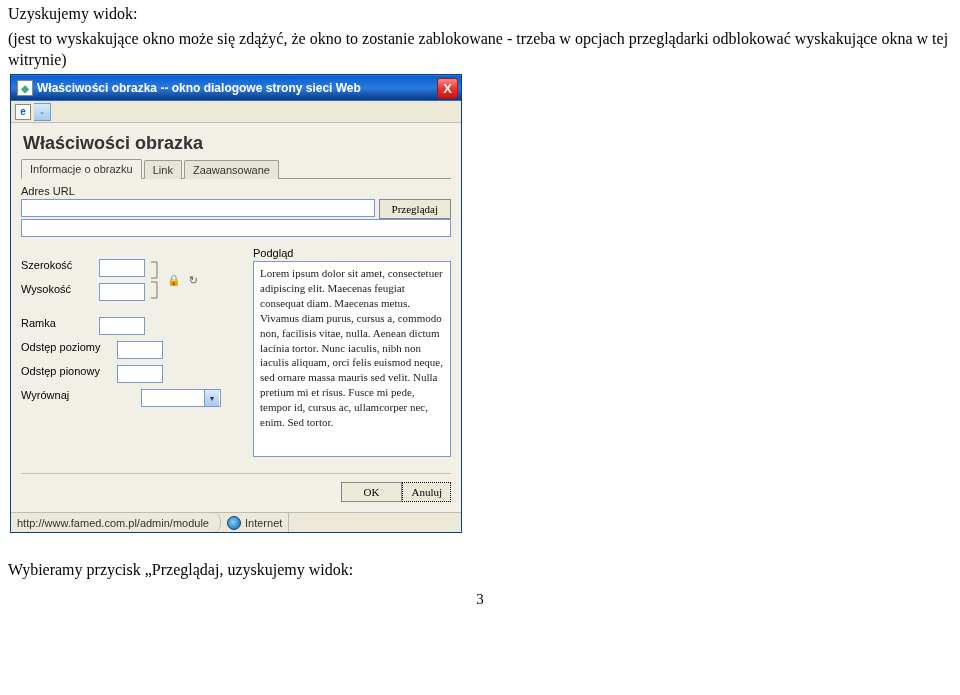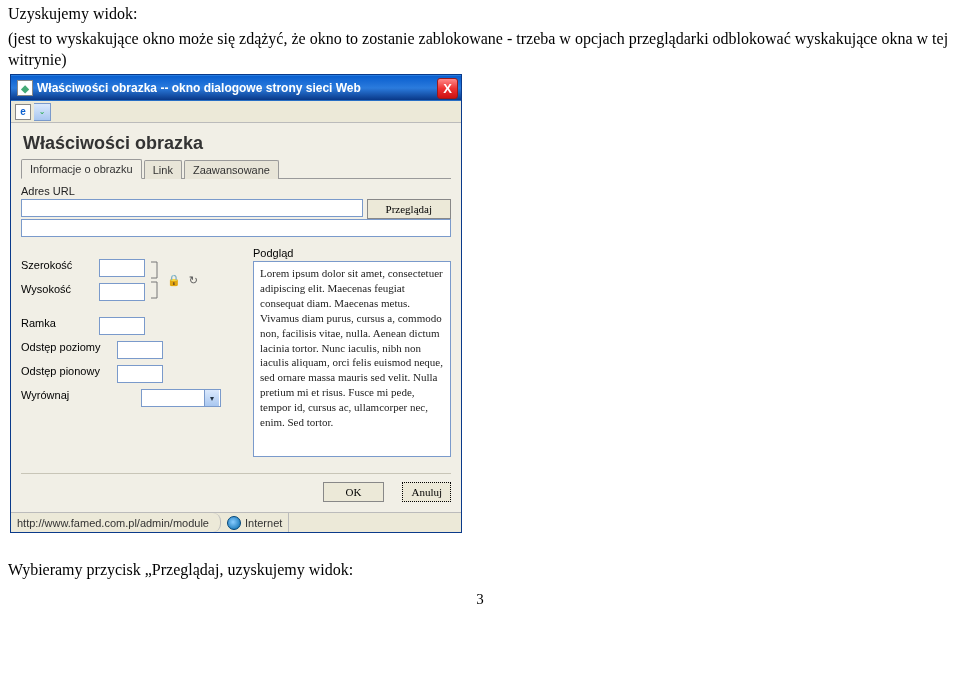--- a/index.html
+++ b/index.html
@@ -87,21 +87,21 @@
   .field-label { font-size: 11px; color: #222; margin-top: 8px; margin-bottom: 2px; }
   .first-label { margin-top: 6px; }
   .text-input {
     width: 100%; height: 18px; border: 1px solid #7a9acb; background: #fff;
     font-family: Tahoma; font-size: 11px; padding: 0 3px;
   }
   .url-row { display: flex; gap: 4px; }
   .url-row .text-input { flex: 1; }
   .btn {
     height: 20px; font-family: Tahoma; font-size: 11px;
-    border: 1px solid #888; background: #ece9d8; padding: 0 18px;
+    border: 1px solid #888; background: #ece9d8; padding: 0 12px;
     cursor: pointer;
   }
 
   .dims-row { display: flex; align-items: center; gap: 4px; margin-top: 4px; }
   .dim-col { display: flex; flex-direction: column; gap: 6px; }
   .dim-line { display: flex; align-items: flex-start; gap: 6px; }
   .dim-label { width: 72px; font-size: 11px; }
   .small-input {
     width: 46px; height: 18px; border: 1px solid #7a9acb; background: #fff;
     font-family: Tahoma; font-size: 11px; padding: 0 3px;
@@ -123,21 +123,21 @@
   }
 
   .preview-label { font-size: 11px; margin-bottom: 2px; margin-top: 0; }
   .preview-box {
     width: 100%; height: 196px; border: 1px solid #7a9acb; background: #fff;
     font-family: Tahoma; font-size: 11px; line-height: 1.35;
     padding: 4px 6px; overflow: hidden; color: #222;
   }
 
   .button-row {
-    display: flex; justify-content: flex-end; gap: 18px;
+    display: flex; justify-content: flex-end; gap: 0;
     border-top: 1px solid #c8c5b7; margin-top: 16px; padding-top: 8px;
   }
   .btn.ok { padding: 0 22px; }
   .btn.cancel { border: 1px dotted #000; background: #ece9d8; padding: 0 8px; }
 
   .statusbar {
     height: 20px; background: #ece9d8; border-top: 1px solid #bbb;
     display: flex; align-items: center; font-size: 11px; color: #333;
   }
   .status-cell { border-right: 1px solid #bbb; padding: 0 6px; height: 100%; display: flex; align-items: center; gap: 4px; }

